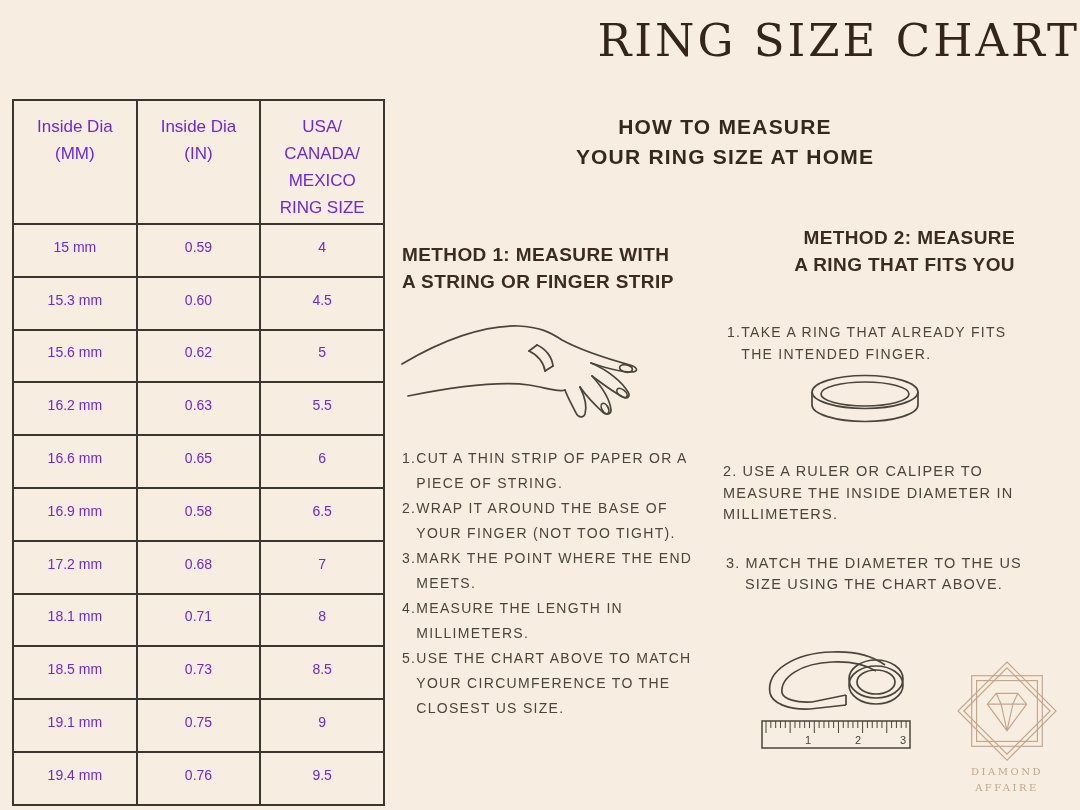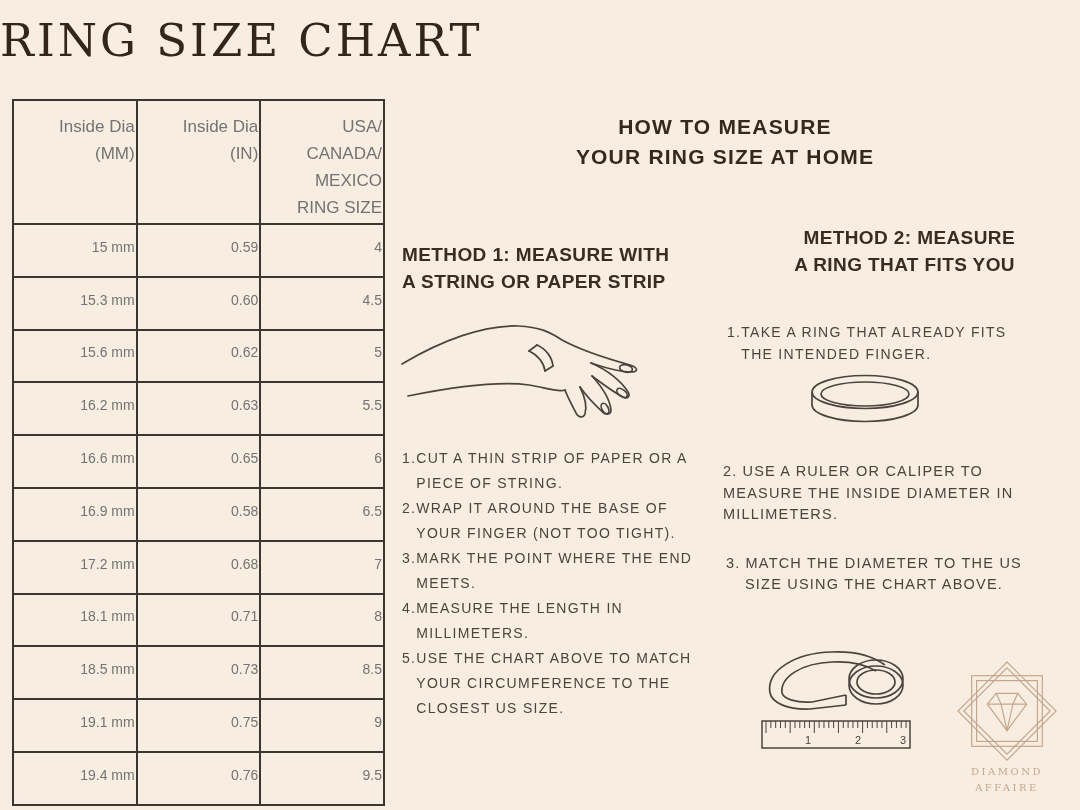--- a/index.html
+++ b/index.html
@@ -3,33 +3,33 @@
 <meta charset="utf-8">
 <style>
   html,body{margin:0;padding:0;}
   body{
     width:1080px;height:810px;position:relative;overflow:hidden;
     background:#f7eee1;
     font-family:"Liberation Sans",sans-serif;
     color:#4a443c;
   }
   .title{
-    position:absolute;top:14px;left:0;width:1080px;text-align:left;
+    position:absolute;top:14px;left:0;width:1080px;text-align:right;
     font-family:"DejaVu Serif",serif;font-size:45px;font-weight:500;
     letter-spacing:3px;color:#33251a;
   }
   
   table.sizes{
     position:absolute;left:12px;top:99px;width:373px;
     border-collapse:collapse;table-layout:fixed;
     background:transparent;
   }
   table.sizes th,table.sizes td{
     border:2px solid #3b362f;
-    text-align:right;color:#737373;
+    text-align:center;color:#6d28d9;
   }
   table.sizes th{
     height:109px;vertical-align:top;padding-top:12px;
     font-weight:400;font-size:17px;line-height:27px;white-space:pre-line;
   }
   table.sizes td{
     height:41.8px;vertical-align:middle;padding-bottom:8px;
     font-size:14px;
   }
   
@@ -149,21 +149,21 @@
         <td>0.76</td>
         <td>9.5</td>
       </tr>
     </tbody>
 </table>
 
 <div class="h2">HOW TO MEASURE
 YOUR RING SIZE AT HOME</div>
 
 <div class="method-title m1-title">METHOD 1: MEASURE WITH
-A STRING OR PAPER STRIP</div>
+A STRING OR FINGER STRIP</div>
 <div class="method-title m2-title">METHOD 2: MEASURE
 A RING THAT FITS YOU</div>
 
 <div class="ill hand-ill">
   <svg width="252" height="142" viewBox="0 0 252 142" fill="none" stroke="#4a443c" stroke-width="1.7" stroke-linecap="round">
     <path d="M4,62 C44,38 86,23 120,24 C142,25 152,30 164,38 C186,50 214,58 232,63 C240,65.5 241,70 233,70 C223,70 205,65 193,61"></path>
     <path d="M193,61 C210,68 224,80 230,90 C232.5,94 230,97.5 225,95 C215,90 202,80 194,74"></path>
     <path d="M194,74 C204,85 212,98 213,108 C213,112.5 208.5,113.5 204.5,110 C197,103 187,92 182,85"></path>
     <path d="M182,85 C187,95 189,105 187,112 C185.3,116.5 180,115.5 178,111 C174,103 169,94 167,88"></path>
     <path d="M10,94 C60,84 102,79 131,83 C146,85 160,91 167,88"></path>

